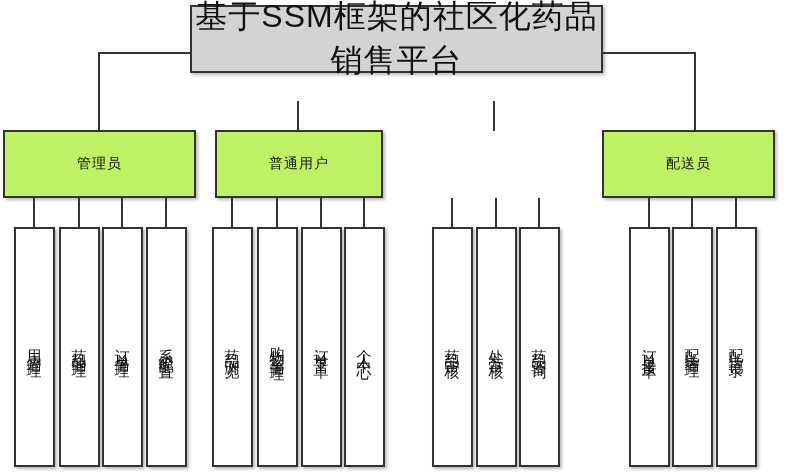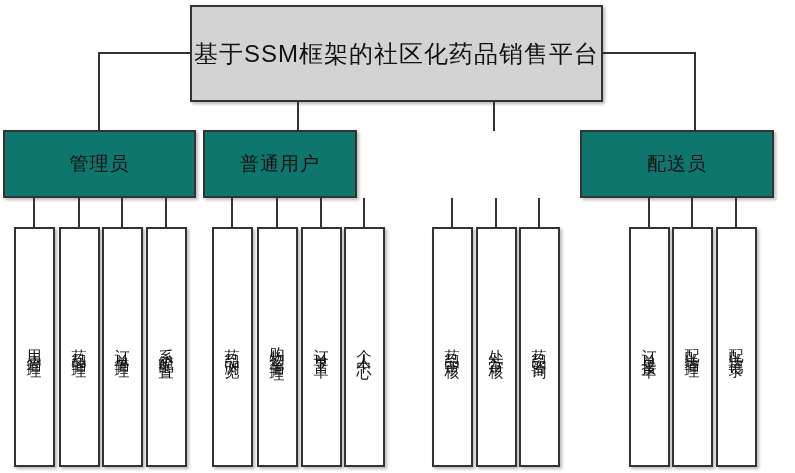--- a/index.html
+++ b/index.html
@@ -15,29 +15,29 @@
     position:absolute;
     box-sizing:border-box;
     border:2px solid #333333;
     display:flex;
     align-items:center;
     justify-content:center;
     text-align:center;
     box-shadow:2px 2px 3px rgba(0,0,0,0.28);
   }
   .title-box{
-    left:190px;top:5px;width:413px;height:97px;
+    left:190px;top:5px;width:413px;height:68px;
     background:#d3d3d3;
-    font-size:24px;
+    font-size:32px;
     letter-spacing:1px;
   }
   .role-box{
     top:130px;height:68px;
-    background:#0f766e;
-    font-size:19px;
+    background:#bef264;
+    font-size:14px;
     letter-spacing:1px;
   }
   .leaf-box{
     top:227px;height:240px;width:41px;
     background:#ffffff;
   }
   .vtext{
     writing-mode:vertical-rl;
     text-orientation:upright;
     font-size:15px;
@@ -61,24 +61,24 @@
   <div class="line" style="left:98px;top:52px;width:93px;height:2px"></div>
   <div class="line" style="left:98px;top:52px;width:2px;height:78px"></div>
   <div class="line" style="left:603px;top:52px;width:93px;height:2px"></div>
   <div class="line" style="left:694px;top:52px;width:2px;height:78px"></div>
   <div class="line" style="left:297px;top:101px;width:2px;height:30px"></div>
   <div class="line" style="left:493px;top:101px;width:2px;height:30px"></div>
 
   <div class="node role-box" style="left:3px;width:193px">
     <span>管理员</span>
   </div>
-  <div class="node role-box" style="left:203px;width:154px">
+  <div class="node role-box" style="left:215px;width:168px">
     <span>普通用户</span>
   </div>
-  <div class="node role-box" style="left:580px;width:194px">
+  <div class="node role-box" style="left:602px;width:173px">
     <span>配送员</span>
   </div>
 
   <div class="line" style="left:33px;top:198px;width:2px;height:29px"></div>
   <div class="line" style="left:78px;top:198px;width:2px;height:29px"></div>
   <div class="line" style="left:121px;top:198px;width:2px;height:29px"></div>
   <div class="line" style="left:165px;top:198px;width:2px;height:29px"></div>
 
   <div class="line" style="left:231px;top:198px;width:2px;height:29px"></div>
   <div class="line" style="left:276px;top:198px;width:2px;height:29px"></div>

